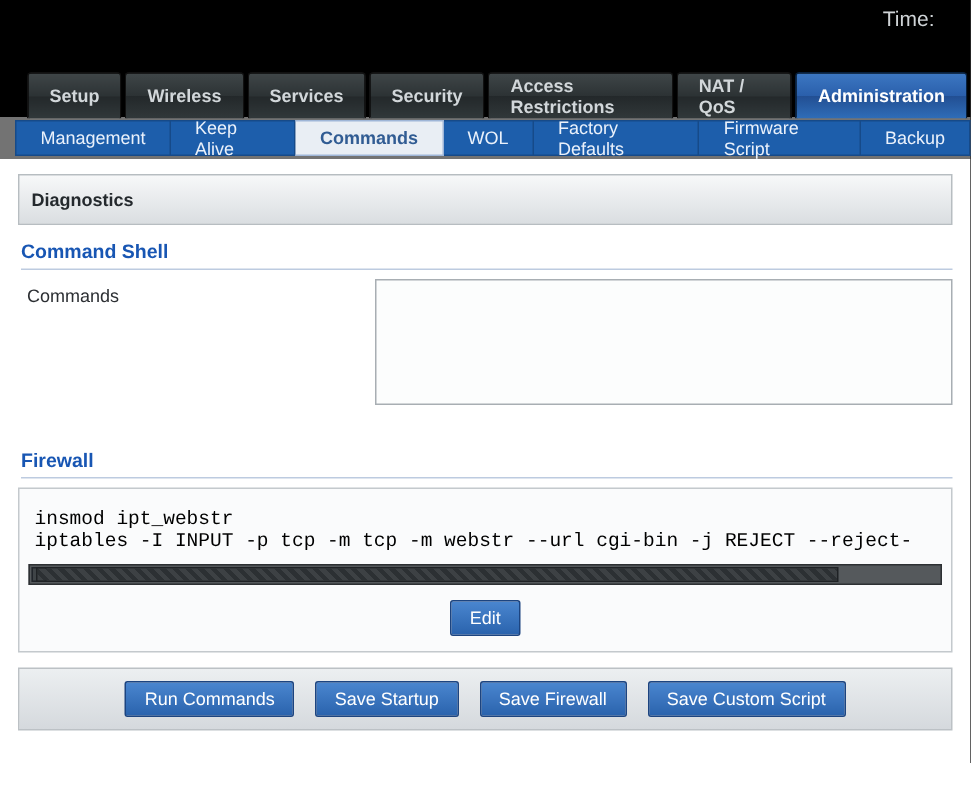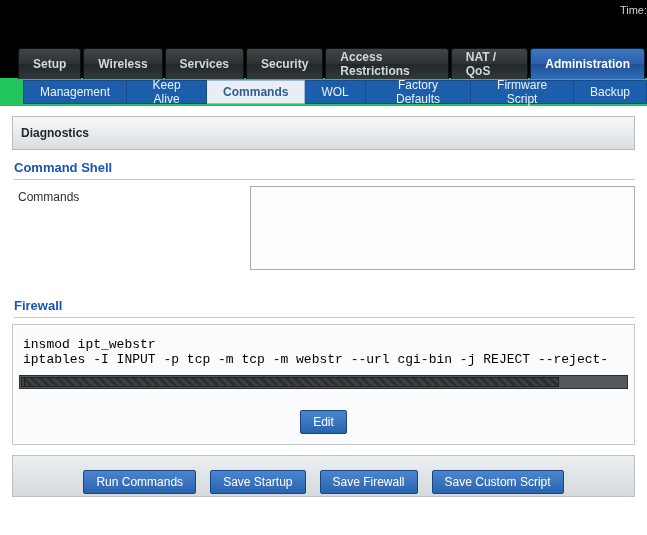--- a/index.html
+++ b/index.html
@@ -1,35 +1,35 @@
 <!DOCTYPE html>
 <html><head>
 <meta charset="utf-8">
 <style>
   * { box-sizing: border-box; margin: 0; padding: 0; }
   html, body { width: 647px; height: 535px; overflow: hidden; font-family: Arial, Helvetica, sans-serif; background: #000; }
   .frame { width: 647px; height: 535px; background: #000; position: relative; }
 
   .header { height: 48px; background: #000; position: relative; }
-  .header .time { position: absolute; right: 0; top: 4px; color: #cfd3d6; font-size: 11px; }
+  .header .time { position: absolute; right: 24px; top: 4px; color: #cfd3d6; font-size: 14px; }
   .logo-wrap { position: absolute; left: 18px; top: 4px; height: 40px; display: flex; align-items: center; }
   .logo-dd { font-family: Verdana, Geneva, sans-serif; font-weight: 700; letter-spacing: 0px; font-size: 30px; color: #cfd6da; }
   .logo-com { font-family: Verdana, Geneva, sans-serif; font-size: 20px; color: #0e6f8a; margin-left: 2px; letter-spacing: 1px; }
   .logo-bars { display: inline-flex; gap: 2px; margin-left: 4px; margin-right: 4px; align-items: flex-end; height: 26px; }
   .logo-bars span { width: 3px; background: #2a8da3; display: inline-block; }
   .logo-bars span:nth-child(1){height:24px;} .logo-bars span:nth-child(2){height:24px;}
   .logo-bars span:nth-child(3){height:24px;} .logo-bars span:nth-child(4){height:24px;}
   .logo-bars span:nth-child(5){height:24px;}
   .logo-cp { margin-left: 28px; font-family: Verdana, Geneva, sans-serif; color: #1e7fb5; font-size: 20px; letter-spacing: 2px; }
 
   .topnav { display:flex; height: 30px; background: #000; padding-left: 18px; }
   .topnav .itm { background: linear-gradient(#3f4648,#2c3234 50%,#23282a 51%,#31383a); color:#d2d7da; font-size:12px; font-weight:700; padding:15px 14px; margin-right:2px; display:flex; align-items:center; border:1px solid #111; border-bottom:none; border-top-left-radius:3px; border-top-right-radius:3px; cursor:pointer; }
   .topnav .itm.active { background: linear-gradient(#3c77c2,#2a5fab 50%,#224f93 51%,#2f6db8); color:#fff; border-color:#08203d; }
 
-  .subnav { display:flex; height:28px; background:#22c55e; padding-left:23px; align-items:center;text-align:center; }
+  .subnav { display:flex; height:28px; background:#737373; padding-left:10px; align-items:center; }
   .subnav .sitm { color:#eaf1fb; font-size:12px; padding:0 16px; height:24px; display:flex; align-items:center; border:1px solid #164a89; margin:0; cursor:pointer; background:#1d5eab; }
   .subnav .sitm + .sitm { border-left:none; }
   .subnav .sitm.active { background:#e9eef4; color:#315c93; font-weight:700; border-color:#9fb6d7; }
 
   .page { background:#fff; height: calc(535px - 48px - 30px - 28px); padding: 10px 12px; overflow:hidden; }
 
   .section-title-bar { background: linear-gradient(#f7f8f9,#dadee1); border:1px solid #b7bdc1; height:22px; display:flex; align-items:center; padding:16px 8px; font-size:12px; font-weight:700; color:#24292d; }
 
   .group-label { color:#1856b3; font-weight:700; font-size:13px; margin: 10px 0 6px 2px; border-bottom:1px solid #bdcbe0; padding-bottom:4px; }
 
@@ -42,21 +42,21 @@
   textarea.cmds::-webkit-scrollbar-thumb { background:#8d9296; border:1px solid #3a3d40; }
 
   .fw-box { border:1px solid #c4c9cd; background:#fafbfc; padding:10px 6px 6px 6px; }
   .fw-code { font-family: "Courier New", monospace; font-size:13px; color:#000; white-space:pre; overflow-x:hidden; padding: 2px 4px; }
   .fw-scroll { height:14px; background:#55595c; margin-top:6px; position:relative; border:1px solid #2d3033; }
   .fw-scroll .thumb { position:absolute; left:4px; top:1px; height:10px; width:535px; background: repeating-linear-gradient(45deg,#3d4144,#3d4144 3px,#2c3033 3px,#2c3033 6px); border:1px solid #1f2225; }
   .fw-scroll .arr { position:absolute; top:1px; width:10px; height:10px; background:#3f4447; border:1px solid #20242a; }
   .fw-scroll .arr.l { left:1px; }
 
   .edit-row { text-align:center; padding:10px 0 4px 0; }
-  .btn-blue { background: linear-gradient(#4a86cf,#2a63ad); color:#fff; border:1px solid #1c4480; font-size:12px; padding:4px 12px; cursor:pointer; border-radius:2px;margin-top:11px; }
+  .btn-blue { background: linear-gradient(#4a86cf,#2a63ad); color:#fff; border:1px solid #1c4480; font-size:12px; padding:4px 12px; cursor:pointer; border-radius:2px; }
 
   .footer-bar { margin-top:10px; background: linear-gradient(#eceff1,#d5d9dd); border:1px solid #bcc1c5; height:42px; display:flex; align-items:center; justify-content:center; gap:14px; }
 </style>
 </head>
 <body>
 <div class="frame">
 
   <div class="header">
     <div class="time">Time:</div>
   </div>

